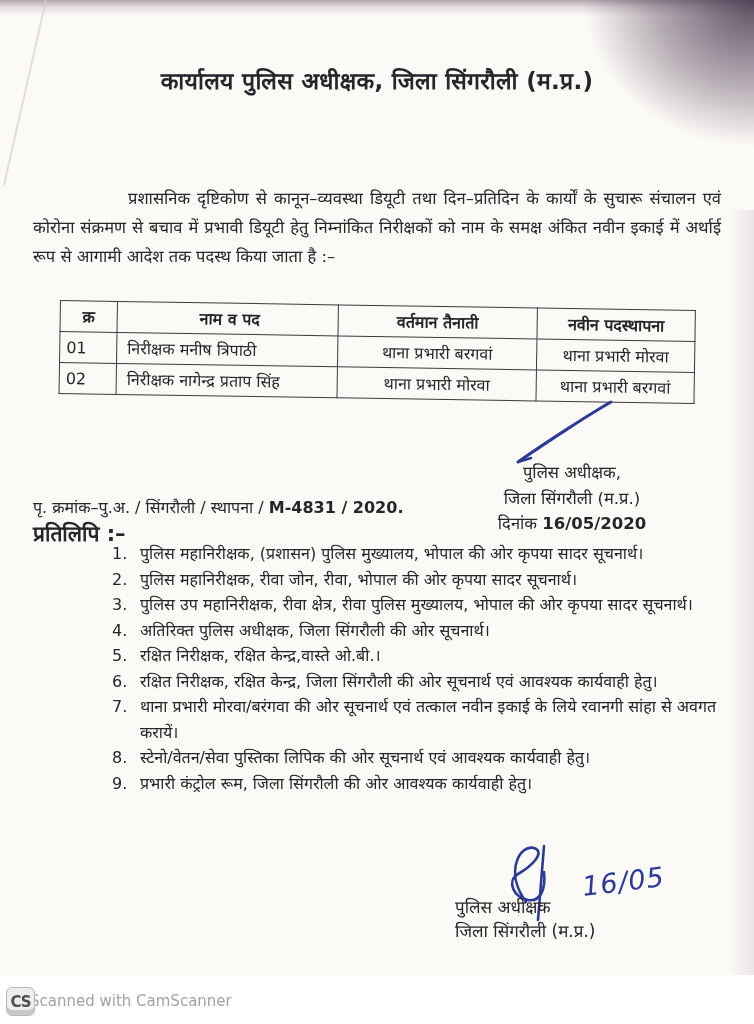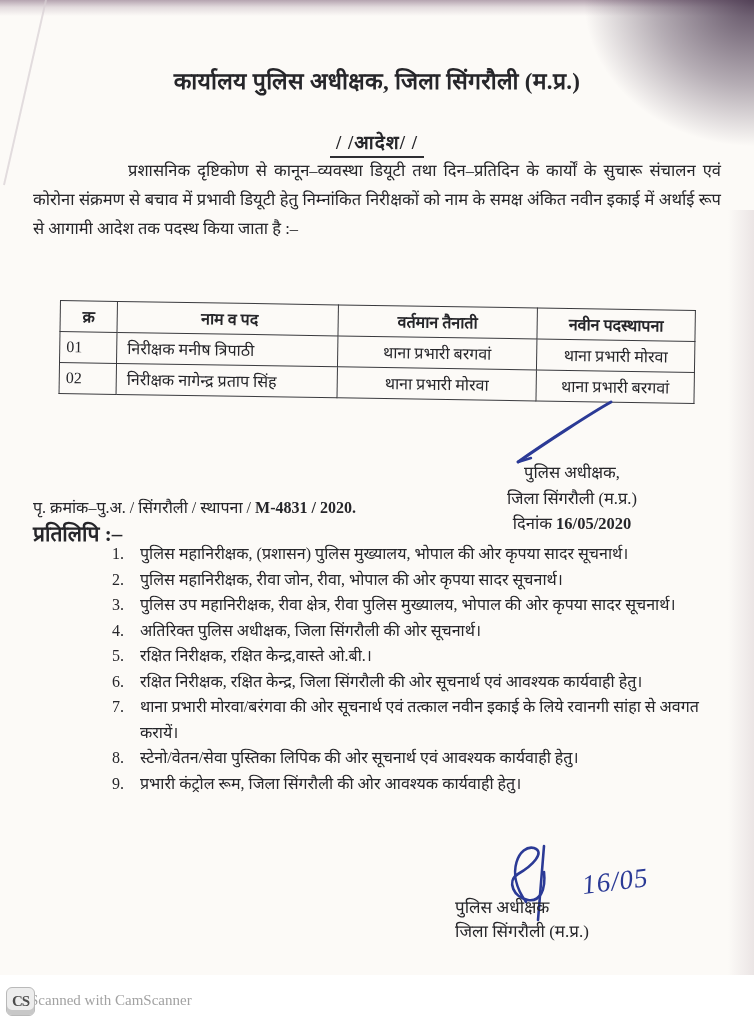--- a/index.html
+++ b/index.html
@@ -4,21 +4,21 @@
 <style>
   html,body { margin:0; padding:0; }
   body {
     width:754px; height:1024px;
     background:#ffffff;
     font-family:"DejaVu Sans", sans-serif;
     color:#26262a;
   }
   .page {
     position:relative; width:754px; height:1024px;
-    background:#fcfaf7; overflow:hidden;font-family:Liberation Serif, serif;
+    background:#fcfaf7; overflow:hidden;
   }
   
   .shade-top {
     position:absolute; top:0; left:0; width:754px; height:16px;
     background:linear-gradient(180deg, rgba(110,78,105,0.5) 0%, rgba(110,78,105,0.18) 45%, rgba(110,78,105,0) 100%);
   }
   .shade-corner {
     position:absolute; top:0; right:0; width:250px; height:240px;
     background:radial-gradient(ellipse 250px 215px at 100% 0%, rgba(66,48,72,0.85) 0%, rgba(66,48,72,0.38) 40%, rgba(66,48,72,0) 68%);
   }
@@ -31,21 +31,21 @@
   .title {
     position:absolute; top:64px; left:0; width:754px; margin:0;
     text-align:center; font-size:23px; font-weight:bold; letter-spacing:0.3px;
   }
   .order-wrap { position:absolute; top:129px; left:0; width:754px; text-align:center; }
   .order-heading {
     font-size:19px; font-weight:bold; letter-spacing:1px;
     border-bottom:2px solid #2e2e32; padding:0 6px 3px;
   }
   .intro {
-    position:absolute; top:156px; left:33px; width:688px; margin:0;
+    position:absolute; top:184px; left:33px; width:688px; margin:0;
     font-size:16.5px; line-height:29px; text-align:justify; text-indent:95px;
     font-weight:500;
   }
   .transfer-table {
     position:absolute; top:300px; left:60px; width:636px;
     border-collapse:collapse; font-size:16px;
     transform:rotate(0.9deg); transform-origin:0 0;
   }
   .transfer-table th, .transfer-table td {
     border:1.6px solid #3a3a3e; padding:2px 6px; height:26px;
@@ -101,23 +101,20 @@
 
   <div class="shade-top"></div>
   <div class="shade-corner"></div>
   <div class="shade-right"></div>
   <svg class="paper-edge" width="60" height="190">
     <line x1="46" y1="0" x2="4" y2="185" stroke="#d8d0d4" stroke-width="2" opacity="0.7"></line>
   </svg>
 
   <h1 class="title">कार्यालय पुलिस अधीक्षक, जिला सिंगरौली (म.प्र.)</h1>
 
-  <div class="order-wrap">
-    <span class="order-heading">/ /आदेश/ /</span>
-  </div>
 
   <p class="intro">प्रशासनिक दृष्टिकोण से कानून–व्यवस्था डियूटी तथा दिन–प्रतिदिन के कार्यों के सुचारू संचालन एवं कोरोना संक्रमण से बचाव में प्रभावी डियूटी हेतु निम्नांकित निरीक्षकों को नाम के समक्ष अंकित नवीन इकाई में अर्थाई रूप से आगामी आदेश तक पदस्थ किया जाता है :–</p>
 
   <table class="transfer-table">
     <thead>
       <tr>
         <th class="c0">क्र</th>
         <th class="c1">नाम व पद</th>
         <th class="c2">वर्तमान तैनाती</th>
         <th class="c3">नवीन पदस्थापना</th>

